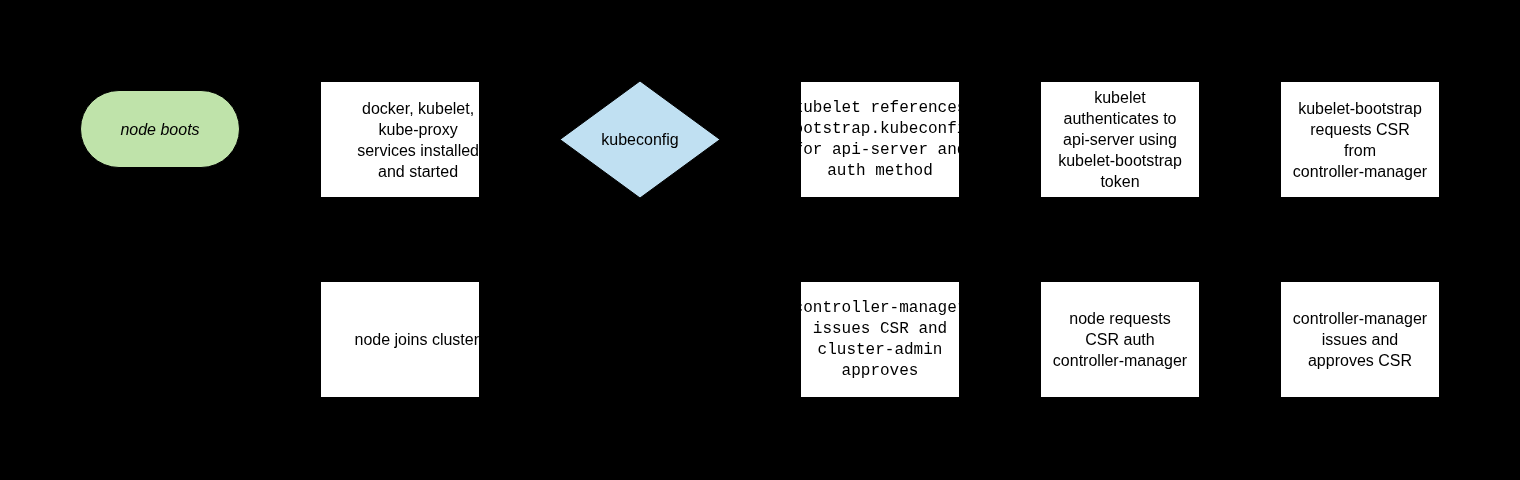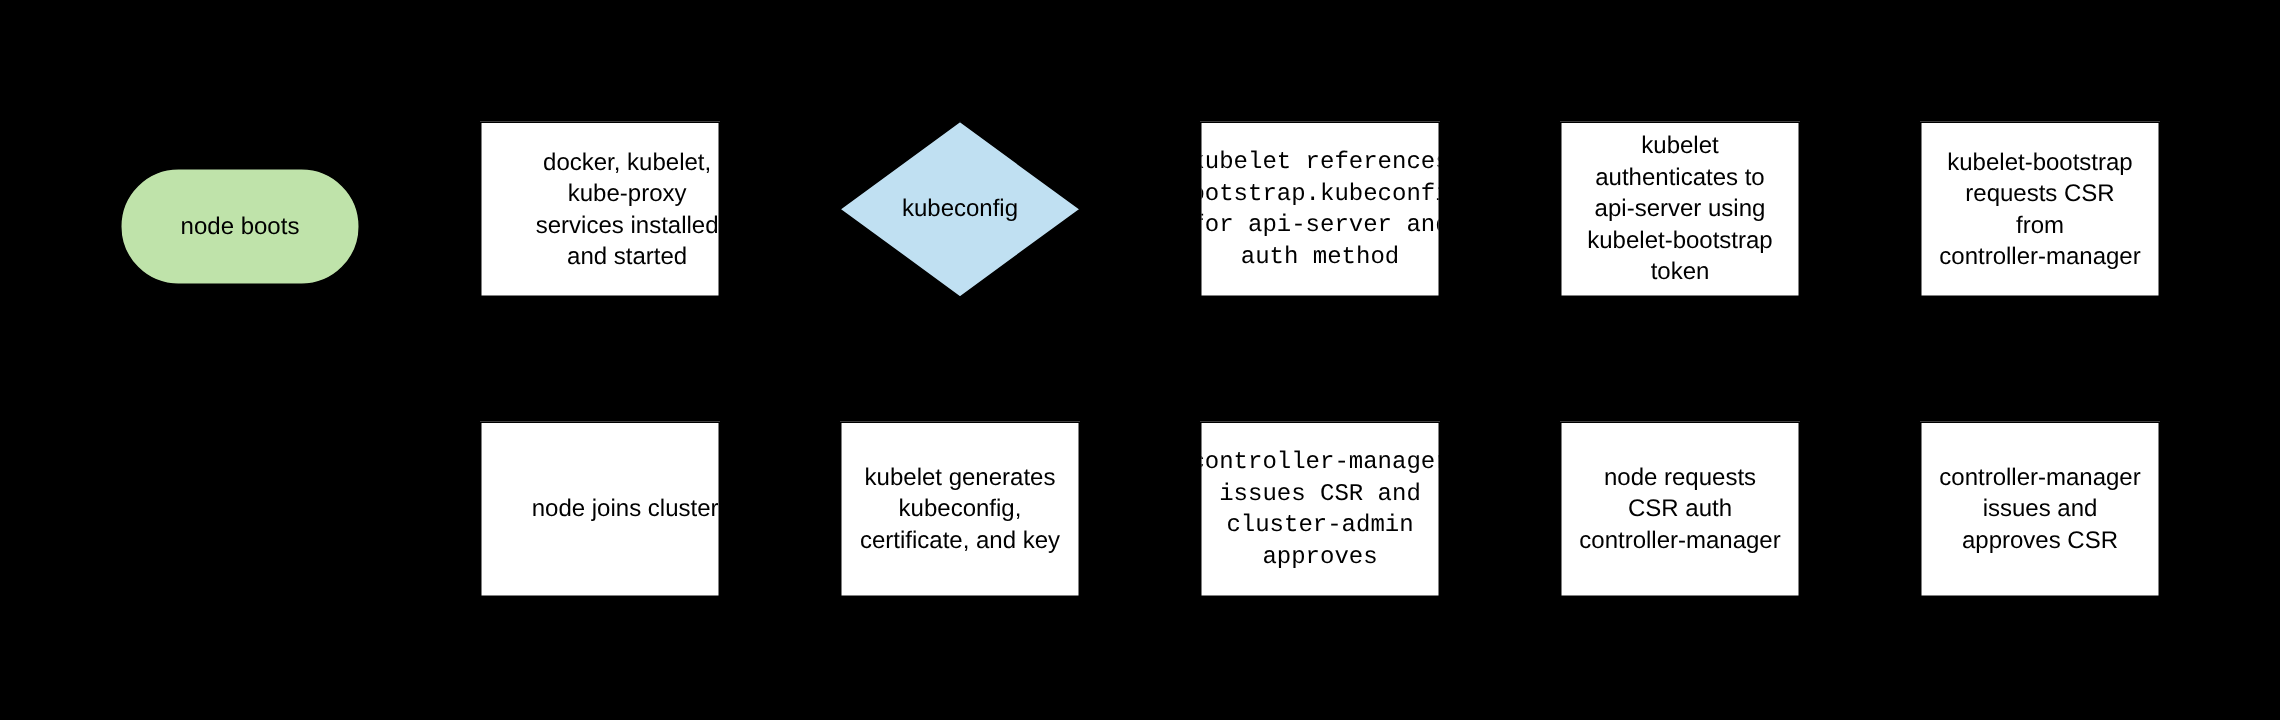--- a/index.html
+++ b/index.html
@@ -62,21 +62,21 @@
   
   .c1 { left: 80px; }
   .c2 { left: 320px; justify-content: flex-end; }
   .c3 { left: 560px; }
   .c4 { left: 800px; font-family: Liberation Mono, monospace; }
   .c5 { left: 1040px; align-items: center; }
   .c6 { left: 1280px; }
   
   .r1 { top: 81px; }
   .r2 { top: 281px; }
-  .r1.terminator { top: 112px; }
+  .r1.terminator { top: 90px; font-style: italic; }
   .r2.terminator { top: 301px; }
 </style>
 </head>
 <body>
 
 <div class="stage">
 
   <div class="shape terminator c1 r1">
     <span class="label">node boots</span>
   </div>
@@ -115,25 +115,20 @@
 requests CSR
 from
 controller-manager</span>
   </div>
 
 
   <div class="shape process c2 r2">
     <span class="label">node joins cluster</span>
   </div>
 
-  <div class="shape process c3 r2">
-    <span class="label">kubelet generates
-kubeconfig,
-certificate, and key</span>
-  </div>
 
   <div class="shape process c4 r2">
     <span class="label">controller-manager
 issues CSR and
 cluster-admin
 approves</span>
   </div>
 
   <div class="shape process c5 r2">
     <span class="label">node requests

